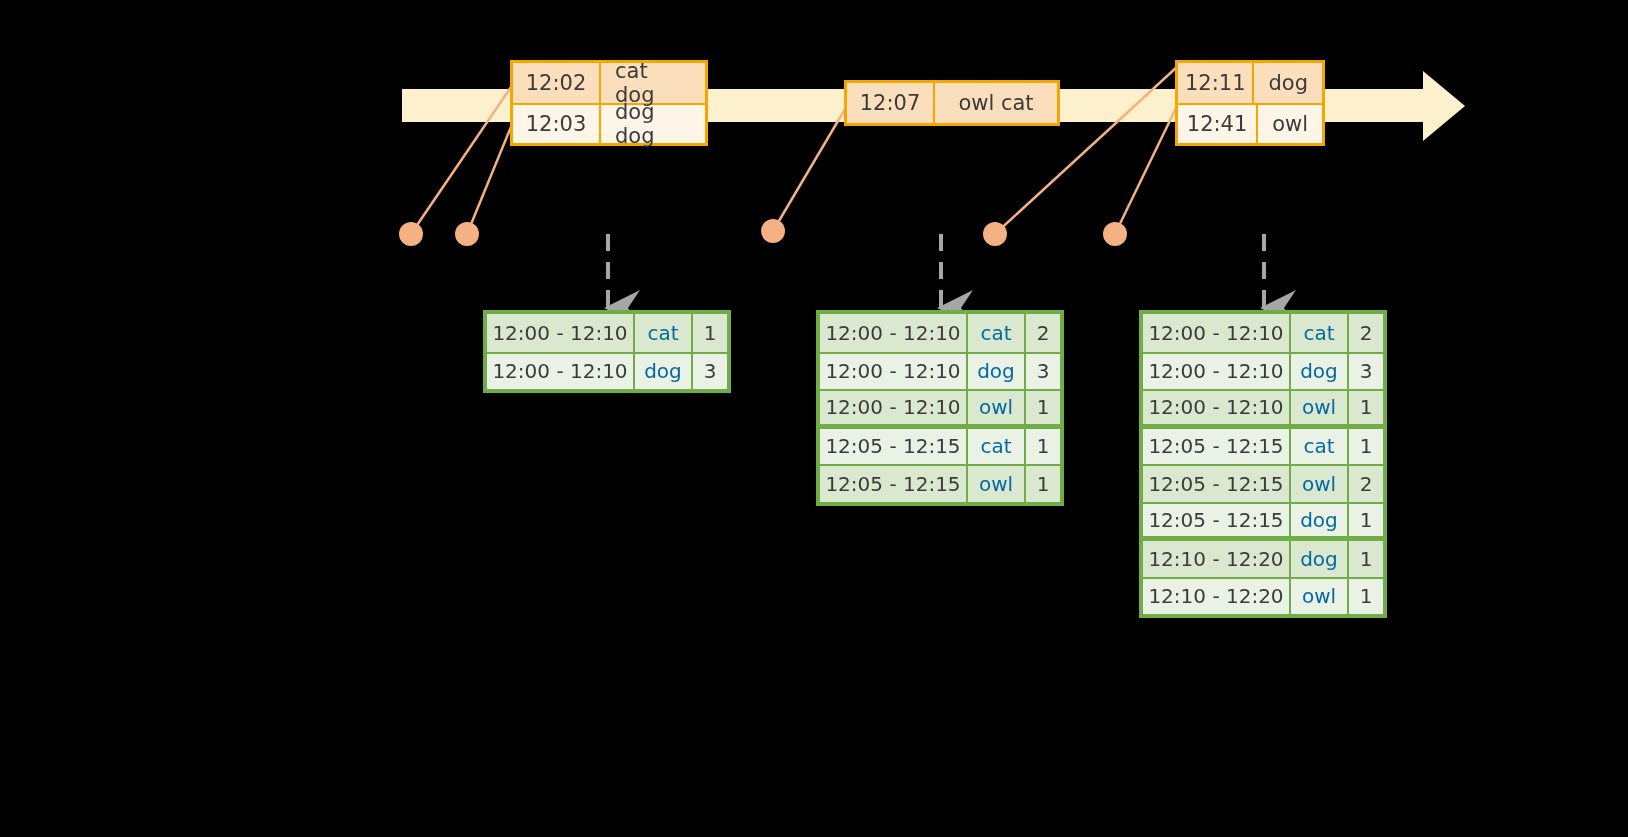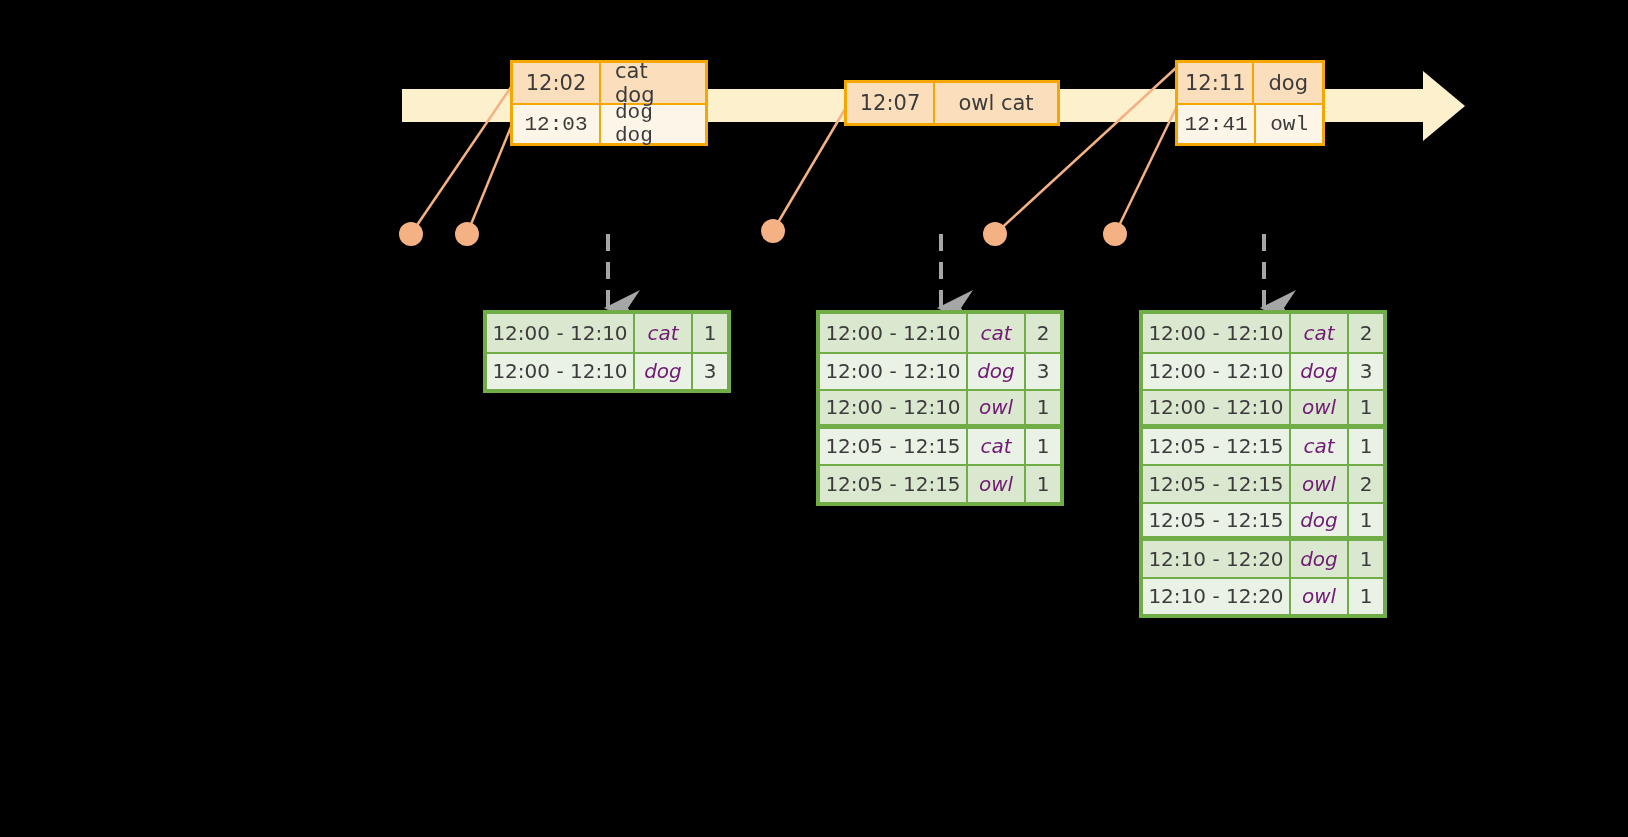--- a/index.html
+++ b/index.html
@@ -64,21 +64,21 @@
     position: absolute;
     border: 3px solid #f5a700;
     box-sizing: border-box;
     background: #fdecd3;
   }
   .event-row {
     display: flex;
     height: 40px;
     box-sizing: border-box;
   }
-  .event-row.alt { background: #fdf5e8; font-family: Liberation Mono, monospace; }
+  .event-row.alt { background: #fdf5e8; }
   .event-row.first { background: #fbdfbd; }
   .event-row + .event-row { border-top: 2px solid #f5a700; }
   .event-time {
     width: 88px;
     display: flex;
     align-items: center;
     justify-content: center;
     font-size: 21px;
     color: #3b3b3b;
     border-right: 2px solid #f5a700;
@@ -131,24 +131,23 @@
     font-size: 20px;
     color: #3b3b3b;
     border-right: 2px solid #70ad47;
     box-sizing: border-box;
   }
   .res-word {
     display: flex;
     align-items: center;
     justify-content: center;
     font-size: 20px;
-    color: #701a75;
+    color: #0369a1;
     border-right: 2px solid #70ad47;
     box-sizing: border-box;
-    font-style: italic;
   }
   .res-count {
     display: flex;
     align-items: center;
     justify-content: center;
     font-size: 20px;
     color: #3b3b3b;
     box-sizing: border-box;
   }
 

